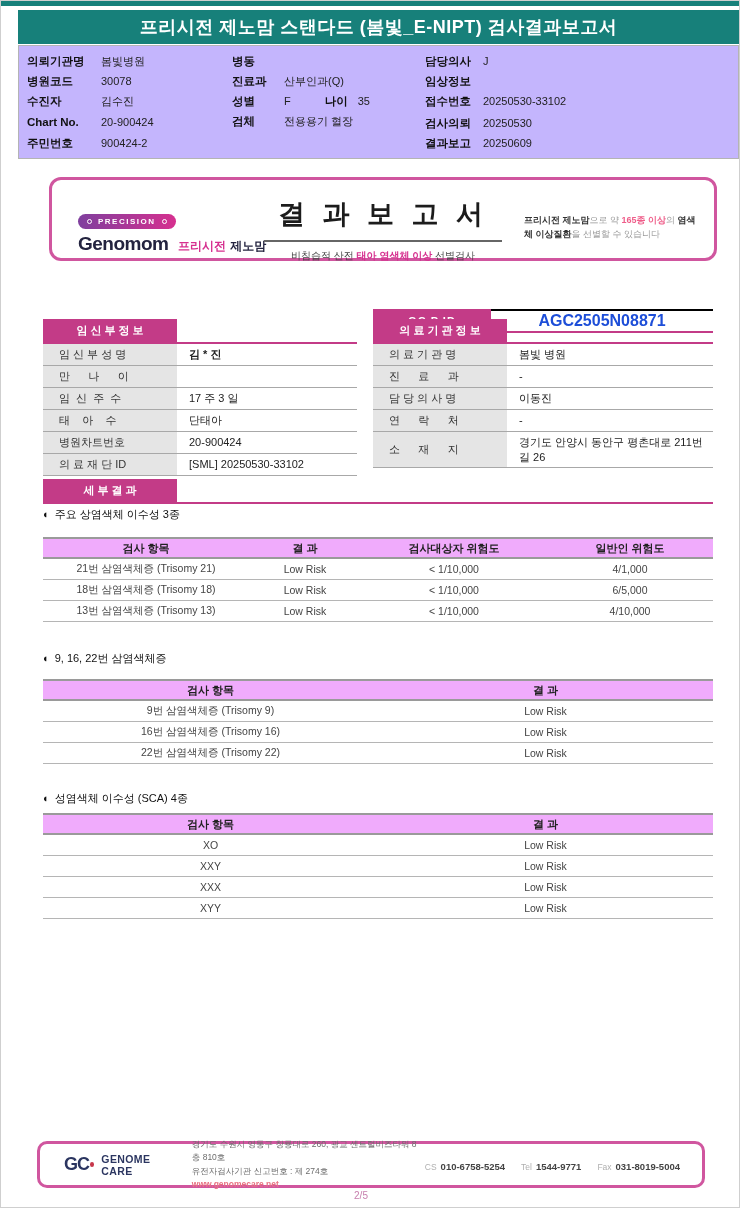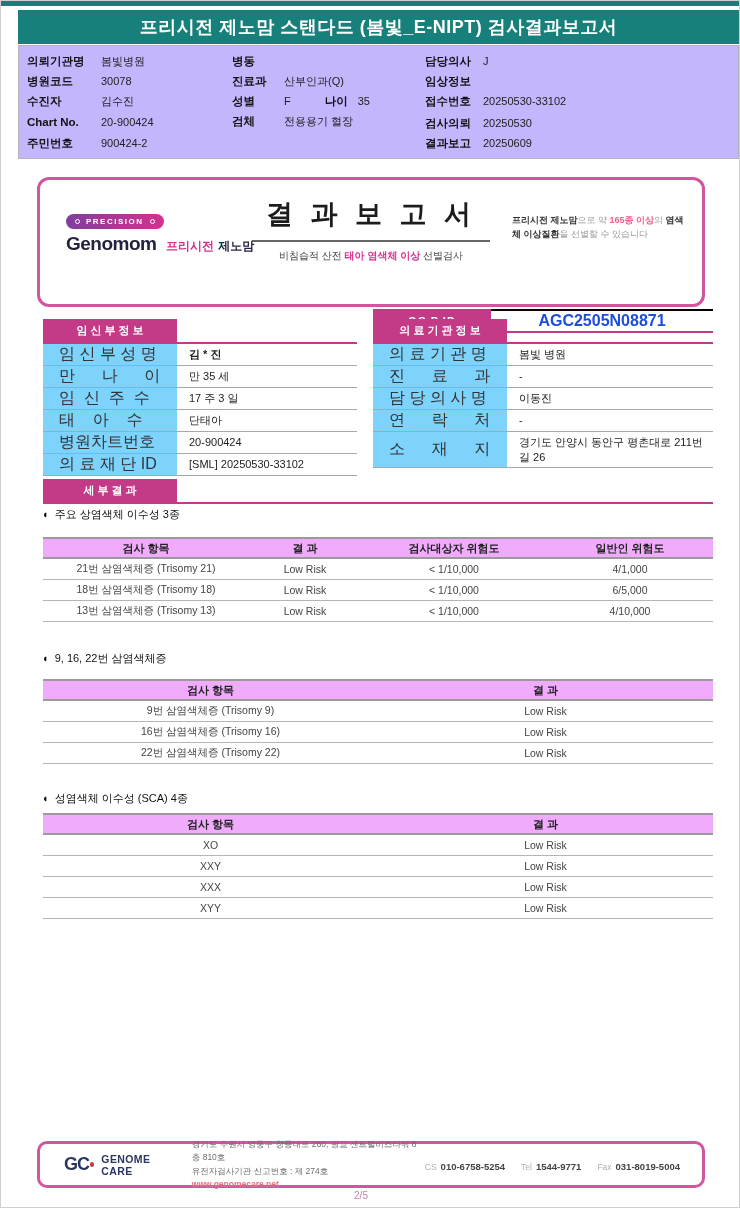--- a/index.html
+++ b/index.html
@@ -20,21 +20,21 @@
   .pcol1 { left:8px; }  .pcol2 { left:213px; }  .pcol3 { left:406px; }
   .prow { display:flex; align-items:baseline; height:20px; }
   .prow.gap { margin-top:2px; }
   .plbl { font-weight:bold; color:#111; font-size:11.5px; white-space:pre; }
   .pval { color:#222; font-size:11px; white-space:pre; }
   .pcol1 .plbl { width:74px; } .pcol1 .pval { padding-left:0; }
   .pcol2 .plbl { width:52px; } .pcol3 .plbl { width:58px; }
   .plbl2 { font-weight:bold; color:#111; font-size:11.5px; margin-left:34px; margin-right:10px; }
 
   
-  .banner { position:absolute; top:176px; left:36px; width:668px; height:130px;
+  .banner { position:absolute; top:176px; left:48px; width:668px; height:84px;
             border:3px solid #d0569f; border-radius:12px; background:#fff; }
   .brand { position:absolute; left:26px; top:30px; }
   .badge { display:inline-flex; align-items:center; gap:6px; padding:3px 9px; border-radius:9px;
            background:linear-gradient(90deg,#7f3f9e,#d6308f); color:#fff; font-size:8px;
            font-weight:bold; letter-spacing:1.5px; }
   .badge .ring { width:5px; height:5px; border:1.5px solid #fff; border-radius:50%; }
   .brand-line { margin-top:4px; white-space:nowrap; }
   .brand-en { font-size:19px; font-weight:800; color:#23233f; letter-spacing:-0.5px; }
   .kr-pink { font-size:12px; font-weight:bold; color:#d6308f; margin-left:5px; }
   .kr-dark { font-size:12px; font-weight:bold; color:#23233f; }
@@ -58,21 +58,21 @@
 
   
   .itable { position:absolute; top:318px; }
   .itable.mother { left:42px; width:314px; }
   .itable.clinic { left:372px; width:340px; }
   .tab-row { border-bottom:2px solid #c33b87; }
   .tab { display:inline-block; width:134px; background:#c33b87; color:#fff; font-size:11px;
          font-weight:bold; text-align:center; padding:4px 0; white-space:pre; }
   .irow { display:flex; align-items:stretch; border-bottom:1px solid #a8a8a8; min-height:22px; }
   .irow.tall { min-height:36px; }
-  .irow .lbl { width:134px; background:#7dd3fc; font-size:16px; color:#333; white-space:pre;
+  .irow .lbl { width:134px; background:#e5e5e5; font-size:11px; color:#333; white-space:pre;
                display:flex; align-items:center; padding-left:16px; }
   .irow .val { flex:1; font-size:11px; color:#222; display:flex; align-items:center;
                padding-left:12px; line-height:1.3; }
   .irow .val.b { font-weight:bold; }
 
   
   .detail-head { position:absolute; top:478px; left:42px; width:670px; border-bottom:2px solid #c33b87; }
   .bullet { position:absolute; left:42px; font-size:11px; color:#111; }
   .bullet .ic { font-size:11px; margin-right:5px; }
   .b1 { top:506px; } .b2 { top:650px; } .b3 { top:790px; }
@@ -214,21 +214,20 @@
   </div>
 
   <div class="itable mother">
     <div class="tab-row"><span class="tab">임 신 부 정 보</span></div>
     <div class="irow">
         <span class="lbl">임 신 부 성 명</span>
         <span class="val b">김 * 진</span>
       </div>
     <div class="irow">
         <span class="lbl">만      나      이</span>
-        <span class="val">만 35 세</span>
       </div>
     <div class="irow">
         <span class="lbl">임  신  주  수</span>
         <span class="val">17 주 3 일</span>
       </div>
     <div class="irow">
         <span class="lbl">태    아    수</span>
         <span class="val">단태아</span>
       </div>
     <div class="irow">

